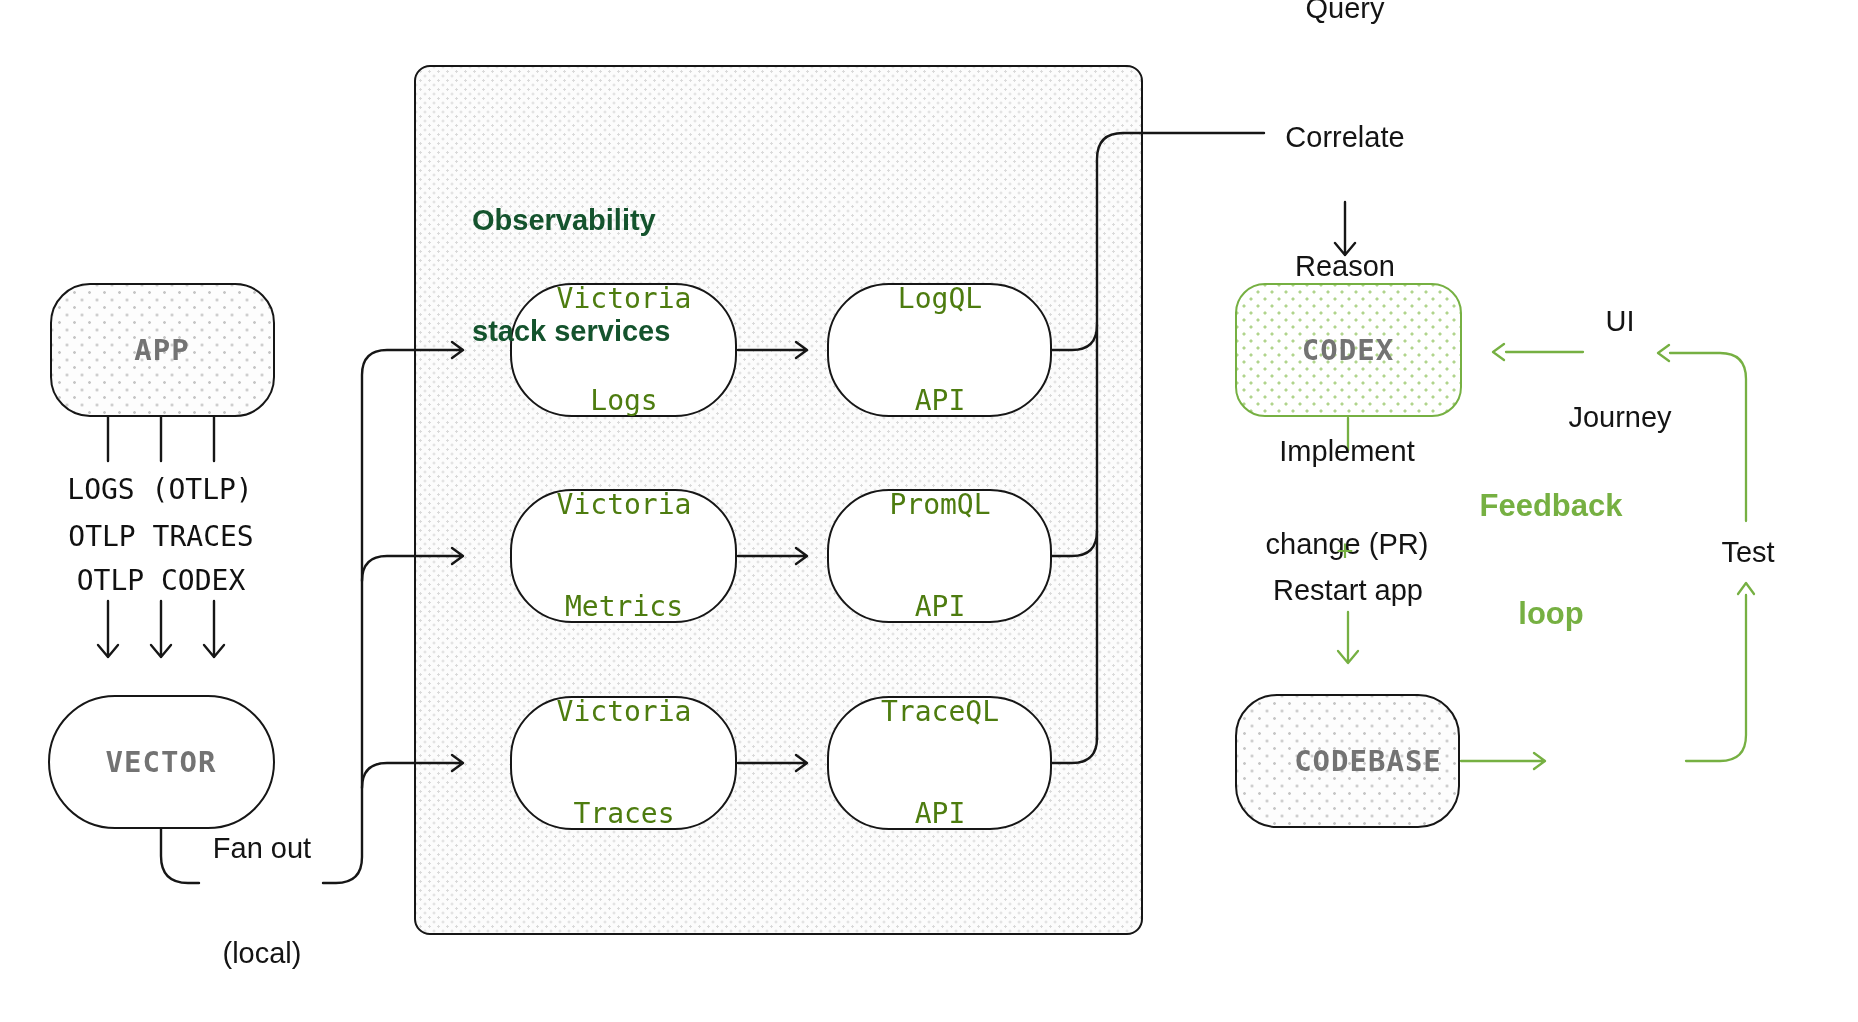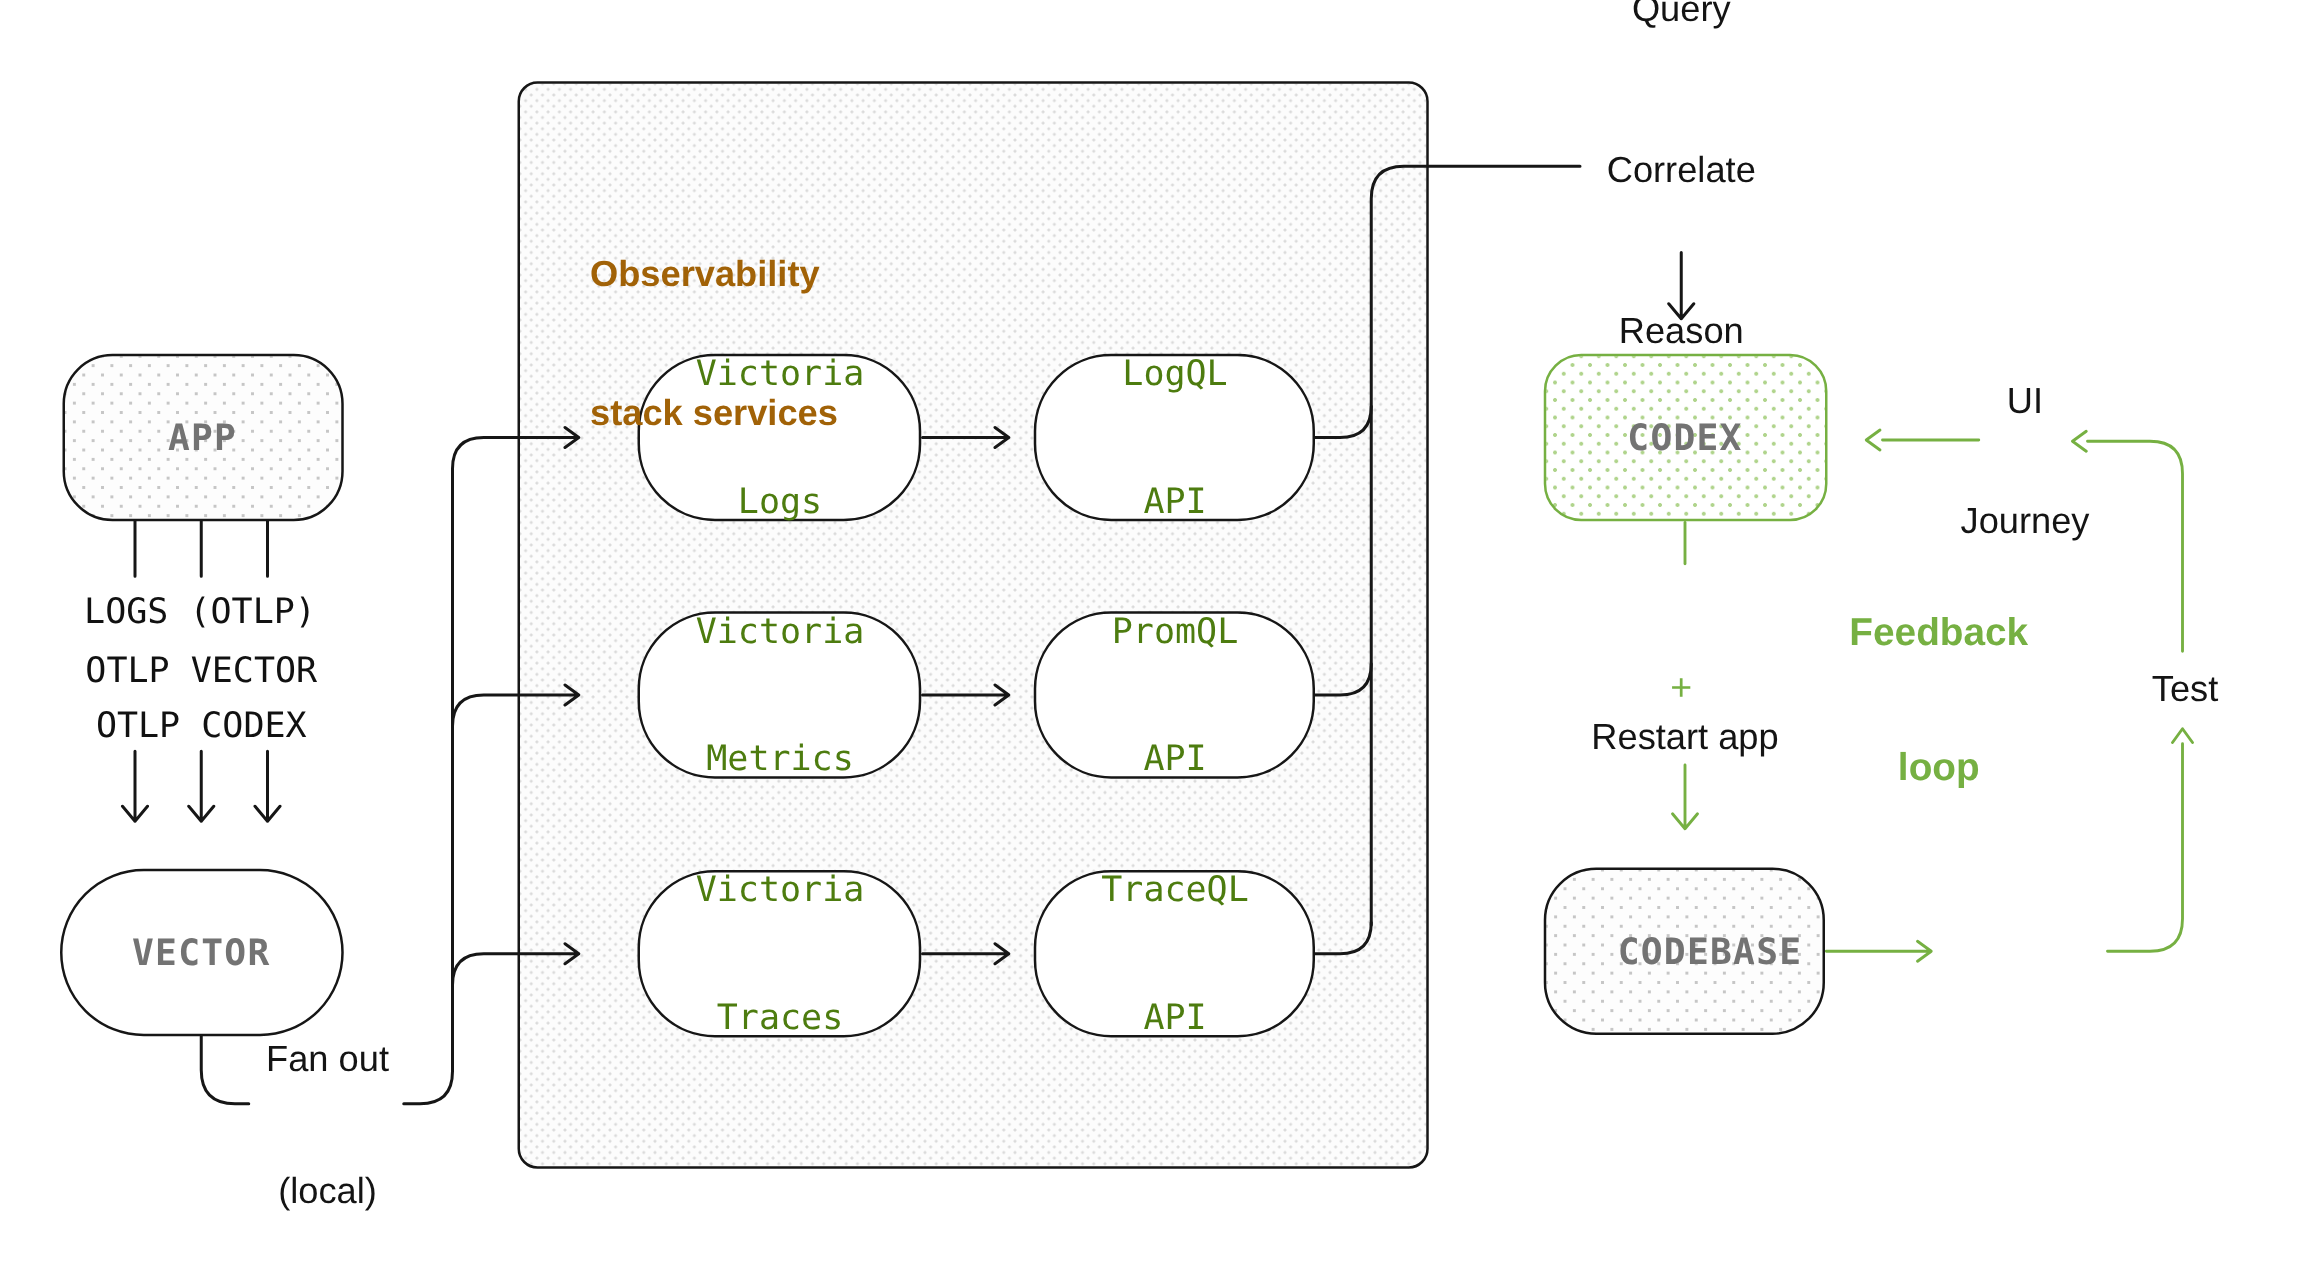--- a/index.html
+++ b/index.html
@@ -51,21 +51,21 @@
   .pill.api{left:827px;width:225px;}
   .row1{top:283px;} .row2{top:489px;} .row3{top:696px;}
   .codex-box{left:1235px;top:283px;width:227px;height:134px;border:2.3px solid #76b042;border-radius:30px;}
   .codebase-box{left:1235px;top:694px;width:225px;height:134px;border:2.5px solid #161616;border-radius:42px;}
   .mono-label{font-family:"DejaVu Sans Mono", monospace;font-size:28px;color:#111;}
   .box-label{font-family:"DejaVu Sans Mono", monospace;font-size:29px;font-weight:bold;color:#737373;letter-spacing:1px;}
   .pill-label{font-family:"DejaVu Sans Mono", monospace;font-size:28px;color:#4d7c0f;line-height:34px;}
   .pill-label span{display:block;}
   .sans-label{font-size:29px;font-weight:500;color:#141414;line-height:32px;}
   .sans-label span{display:block;}
-  .stack-title{font-size:29px;font-weight:700;color:#a16207;line-height:37px;text-align:left;}
+  .stack-title{font-size:29px;font-weight:700;color:#14532d;line-height:37px;text-align:left;}
   .stack-title span{display:block;}
   .query-steps{font-size:29px;font-weight:500;color:#141414;line-height:43px;}
   .query-steps span{display:block;}
   .green-text{color:#76b042;}
   .feedback{font-size:31px;font-weight:700;line-height:36px;}
   .feedback span{display:block;}
   .plus-sign{font-size:30px;font-weight:500;}
 </style>
 </head>
 <body>
@@ -96,21 +96,21 @@
       <path d="M1686 761 H1720 Q1746 761 1746 735 V595 M1738 594 L1746 583 L1754 594"></path>
       <path d="M1746 521 V379 Q1746 353 1720 353 H1670 M1669 345 L1658 353 L1669 361"></path>
       <path d="M1583 352 H1506 M1504 344 L1493 352 L1504 360"></path>
     </g>
   </svg>
 
   <div class="box app-box dots-gray"></div>
   <div class="txt center box-label" style="left:162px;top:350px;">APP</div>
 
   <div class="txt center mono-label" style="left:160px;top:489px;">LOGS (OTLP)</div>
-  <div class="txt center mono-label" style="left:161px;top:536px;">OTLP VECTOR</div>
+  <div class="txt center mono-label" style="left:161px;top:536px;">OTLP TRACES</div>
   <div class="txt center mono-label" style="left:161px;top:580px;">OTLP CODEX</div>
 
   <div class="box vector-box"></div>
   <div class="txt center box-label" style="left:161px;top:762px;">VECTOR</div>
 
   <div class="txt center sans-label" style="left:262px;top:901px;line-height:35px;">
     <span>Fan out</span>
     <span>(local)</span>
   </div>
 
@@ -153,20 +153,24 @@
 
   <div class="txt center query-steps" style="left:1345px;top:137px;">
     <span>Query</span>
     <span>Correlate</span>
     <span>Reason</span>
   </div>
 
   <div class="box codex-box dots-green"></div>
   <div class="txt center box-label" style="left:1348px;top:350px;">CODEX</div>
 
+  <div class="txt center sans-label" style="left:1347px;top:498px;line-height:31px;">
+    <span>Implement</span>
+    <span>change (PR)</span>
+  </div>
   <div class="txt center plus-sign green-text" style="left:1345px;top:551px;">+</div>
   <div class="txt center sans-label" style="left:1348px;top:590px;">Restart app</div>
 
   <div class="box codebase-box dots-gray"></div>
   <div class="txt center box-label" style="left:1348px;top:761px;margin-left:20px;">CODEBASE</div>
 
 
   <div class="txt center sans-label" style="left:1748px;top:552px;">Test</div>
 
   <div class="txt center feedback green-text" style="left:1551px;top:560px;">

